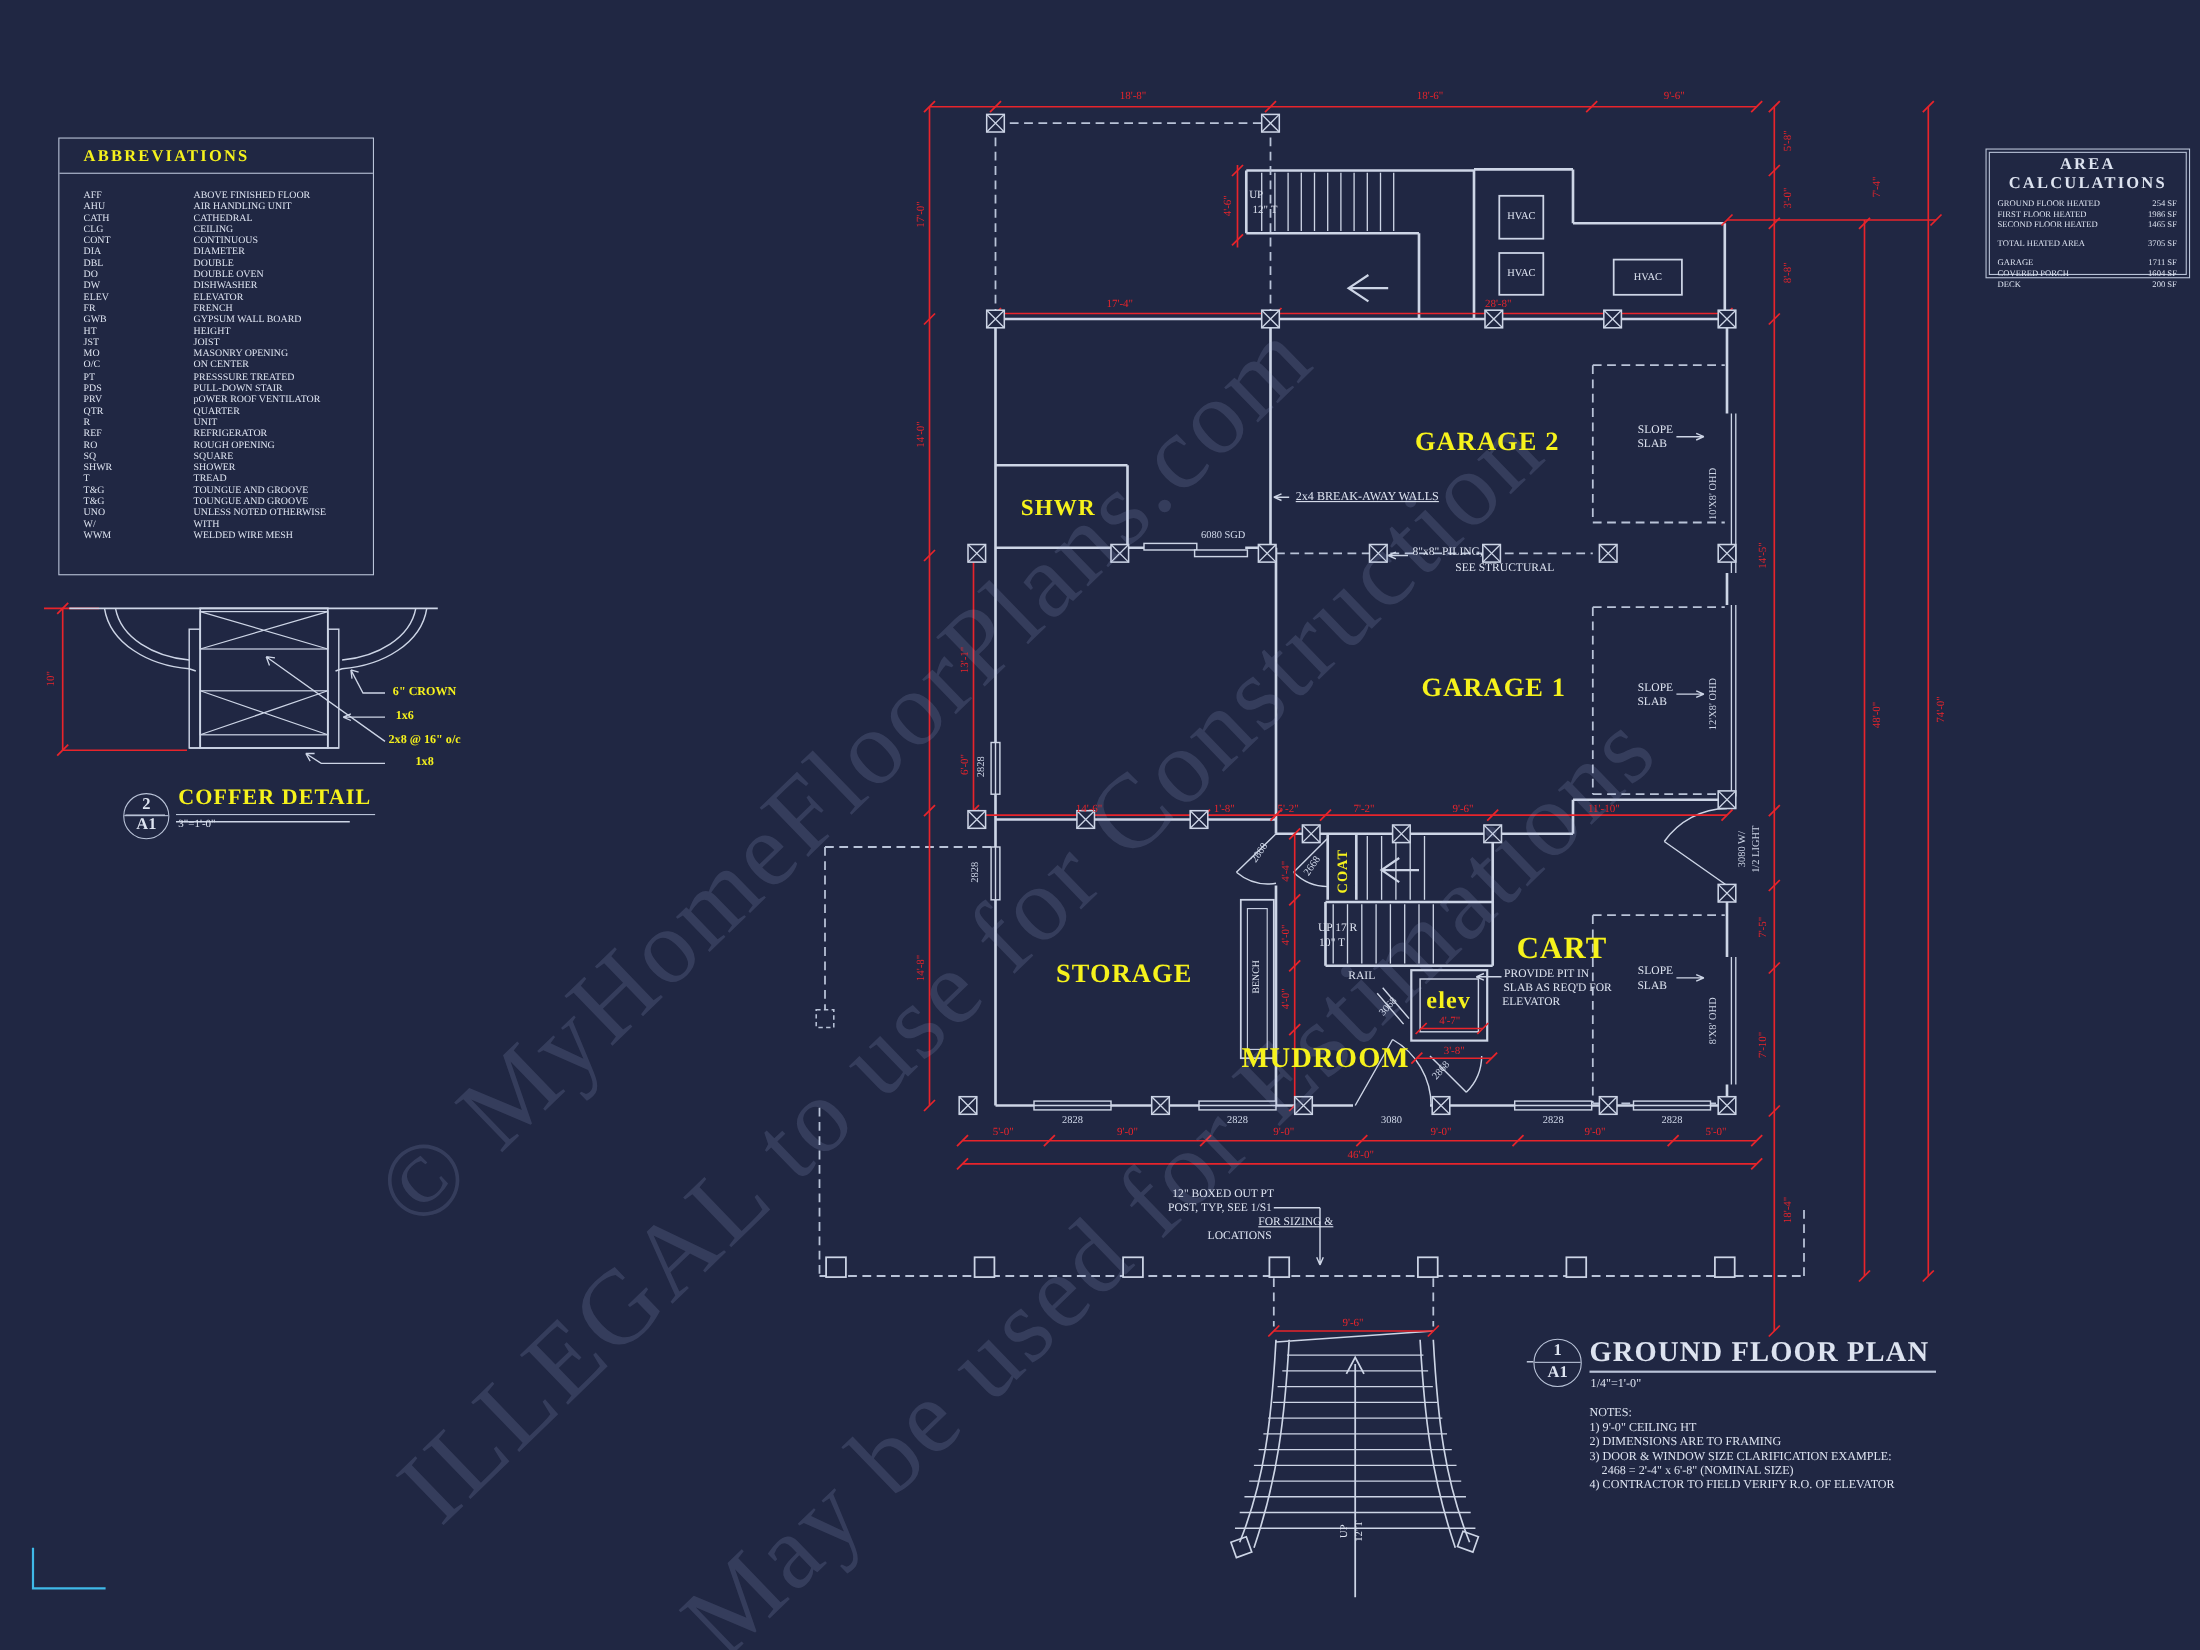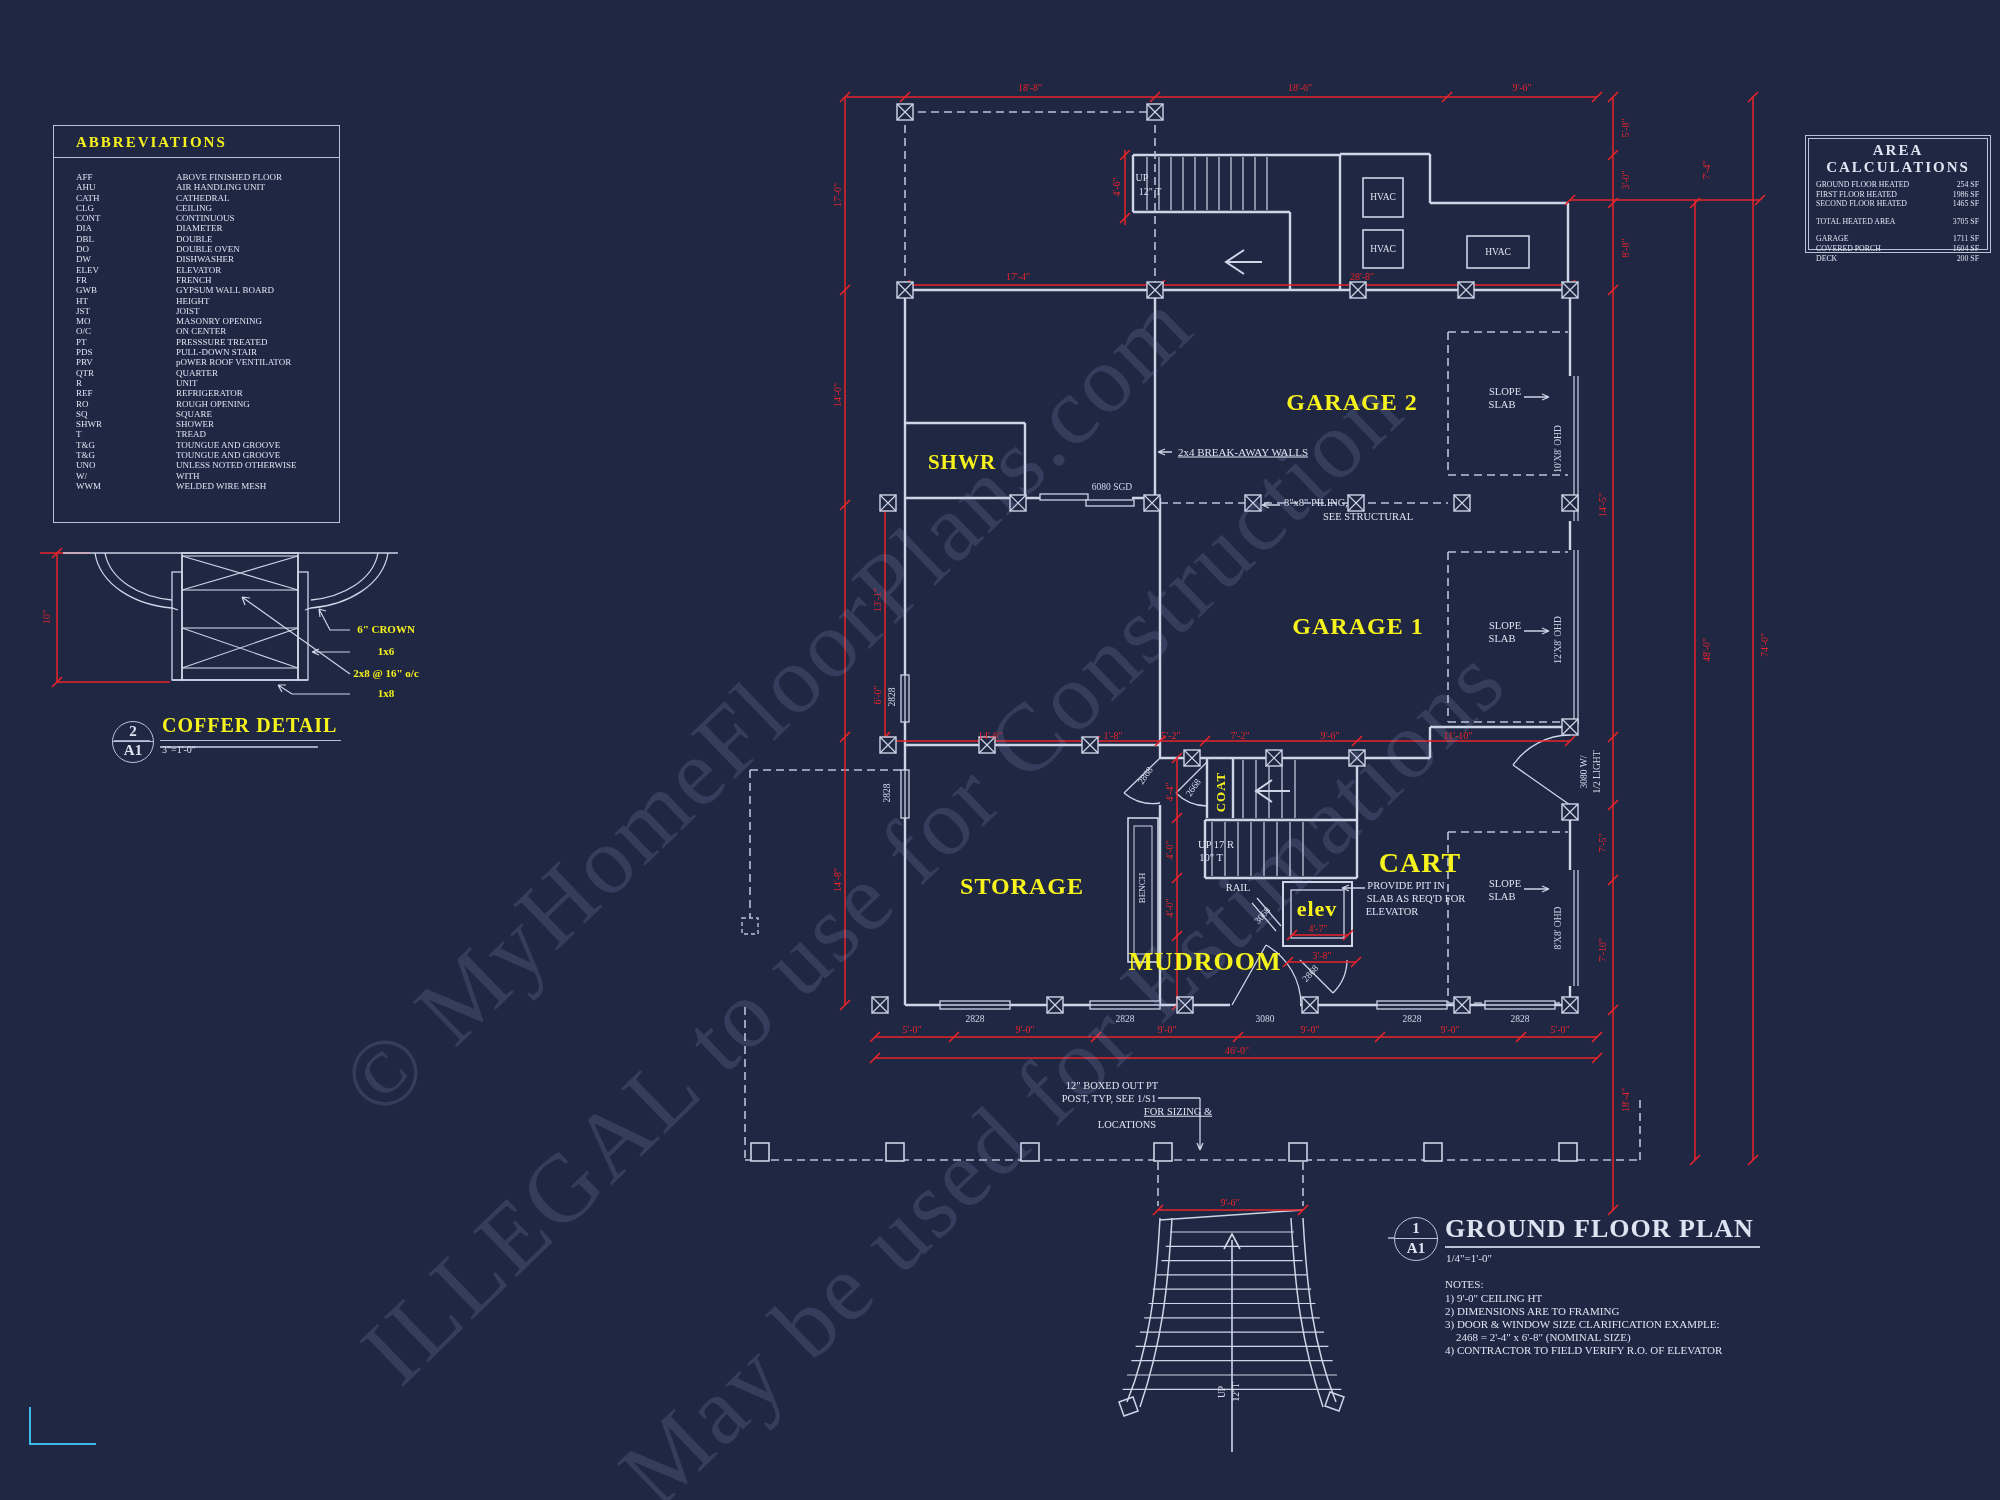--- a/index.html
+++ b/index.html
@@ -434,21 +434,21 @@
       <span class="lbl lbl-open" style="left: 1194px; top: 788px; font-size: 9.5px; transform: translate(-50%, -50%) rotate(-55deg);">2668</span>
       <span class="lbl lbl-open" style="left: 1263px; top: 916px; font-size: 9.5px; transform: translate(-50%, -50%) rotate(-48deg);">3068</span>
       <span class="lbl lbl-open" style="left: 1311px; top: 974px; font-size: 9.5px; transform: translate(-50%, -50%) rotate(-48deg);">2868</span>
       <span class="lbl lbl-open" style="left: 1585px; top: 772px; font-size: 9.5px; transform: translate(-50%, -50%) rotate(-90deg);">3080 W/</span>
       <span class="lbl lbl-open" style="left: 1598px; top: 772px; font-size: 9.5px; transform: translate(-50%, -50%) rotate(-90deg);">1/2 LIGHT</span>
       <span class="lbl lbl-open" style="left: 1559px; top: 449px; font-size: 9.5px; transform: translate(-50%, -50%) rotate(-90deg);">10'X8' OHD</span>
       <span class="lbl lbl-open" style="left: 1559px; top: 640px; font-size: 9.5px; transform: translate(-50%, -50%) rotate(-90deg);">12'X8' OHD</span>
       <span class="lbl lbl-open" style="left: 1559px; top: 928px; font-size: 9.5px; transform: translate(-50%, -50%) rotate(-90deg);">8'X8' OHD</span>
       <span class="lbl lbl-open" style="left: 1112px; top: 488px; font-size: 9.5px; transform: translate(-50%, -50%);">6080 SGD</span>
       <span class="lbl lbl-callout" style="left: 386px; top: 629px; font-size: 11px; transform: translate(-50%, -50%);">6" CROWN</span>
-      <span class="lbl lbl-callout" style="left: 386px; top: 651px; font-size: 11px; transform: translate(-50%, -50%);">1x6</span>
+      <span class="lbl lbl-callout" style="left: 368px; top: 651px; font-size: 11px; transform: translate(-50%, -50%);">1x6</span>
       <span class="lbl lbl-callout" style="left: 386px; top: 673px; font-size: 11px; transform: translate(-50%, -50%);">2x8 @ 16" o/c</span>
       <span class="lbl lbl-callout" style="left: 386px; top: 693px; font-size: 11px; transform: translate(-50%, -50%);">1x8</span>
     </div>
 
   <div id="abbr-panel" class="panel">
     <div id="abbr-title">ABBREVIATIONS</div>
     <div id="abbr-rows">
         <div class="abbr-row">
           <span class="ab">AFF</span>
           <span class="ds">ABOVE FINISHED FLOOR</span>

